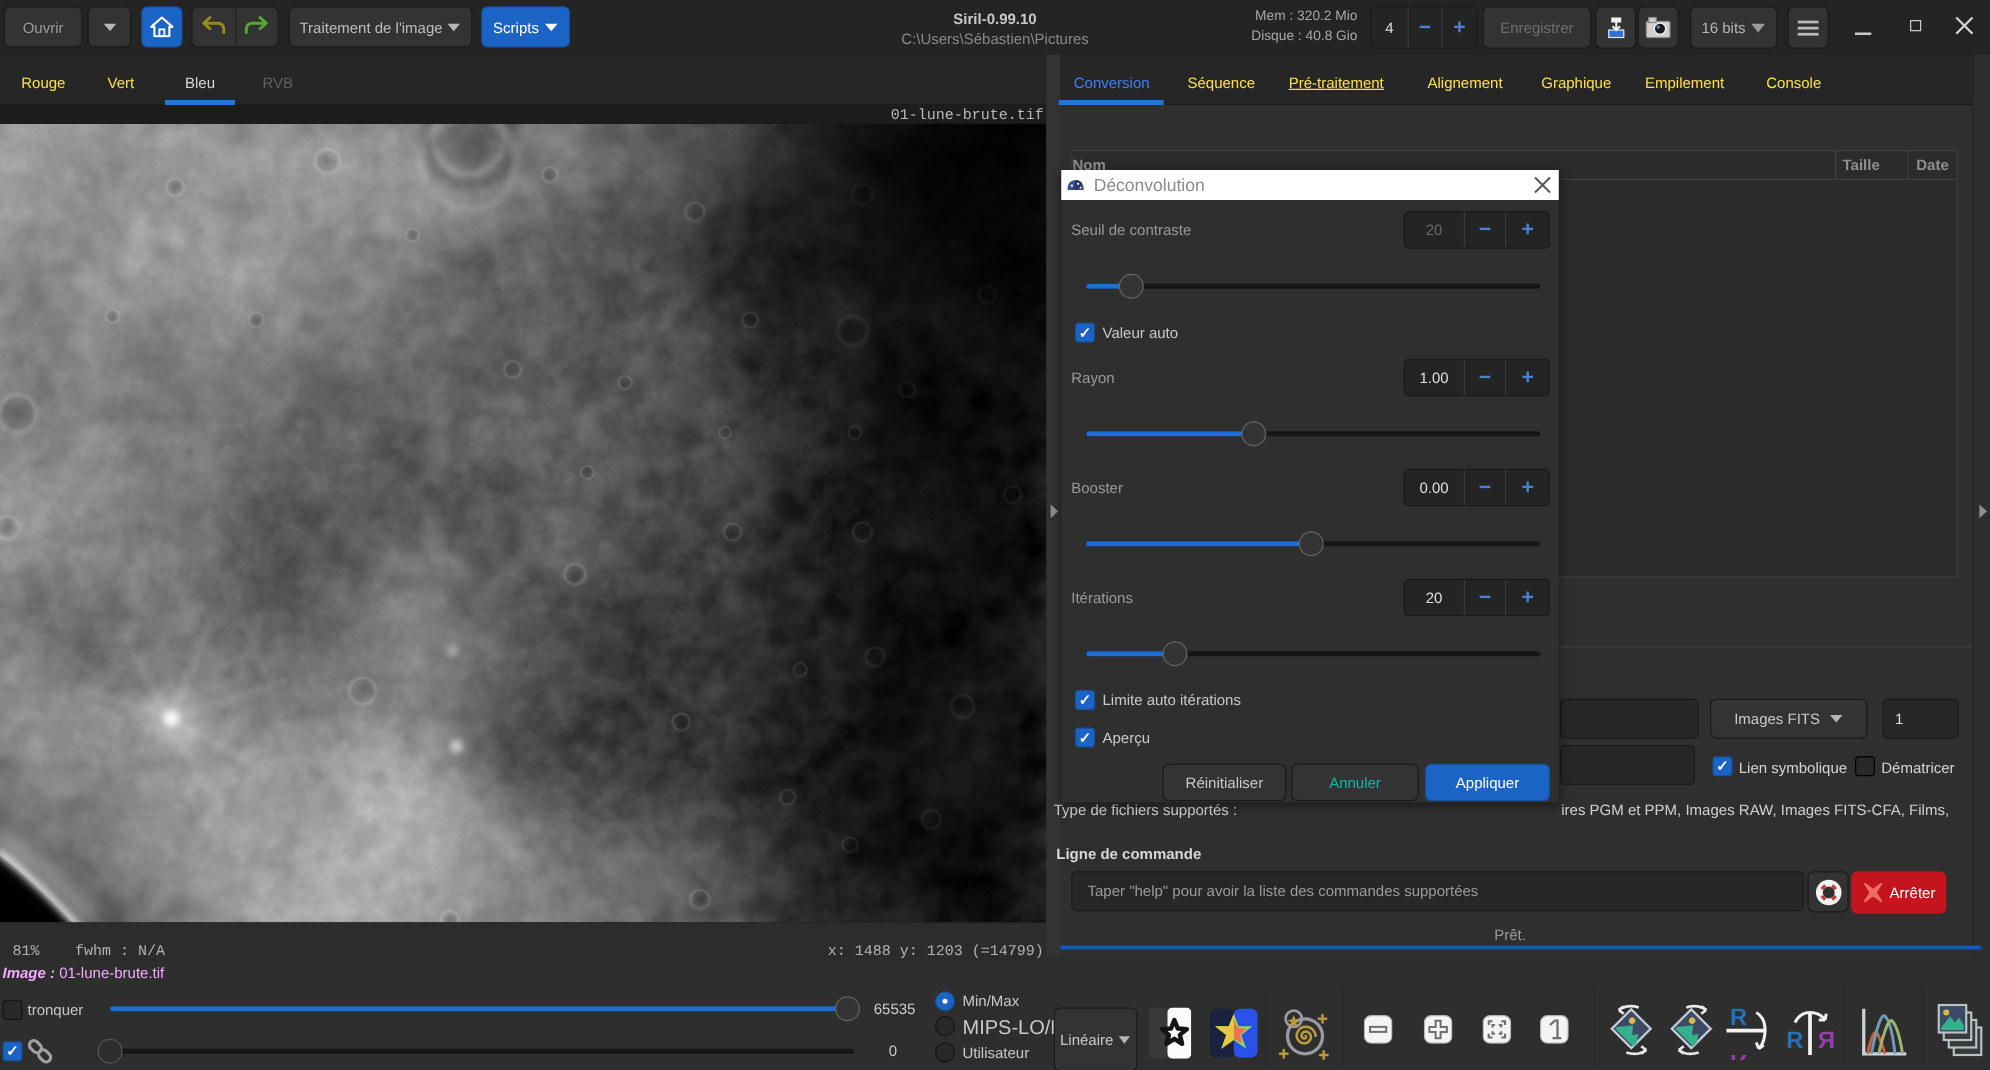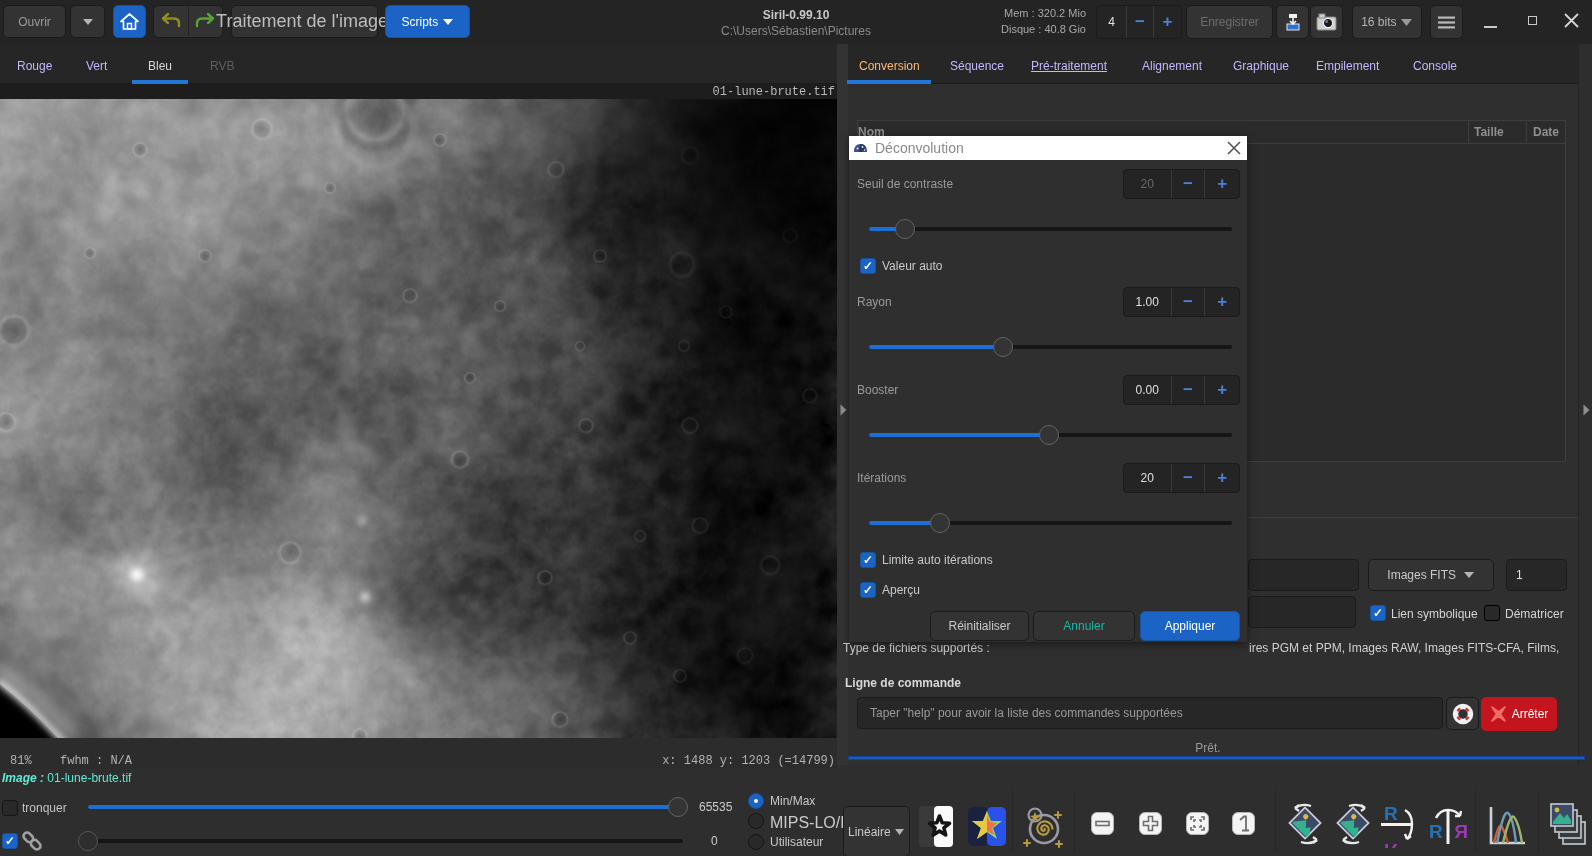--- a/index.html
+++ b/index.html
@@ -3,21 +3,21 @@
 <meta charset="utf-8">
 <style>
   * { margin:0; padding:0; box-sizing:border-box; }
   html,body { width:1592px; height:856px; overflow:hidden; background:#2e2e2e;
     font-family:"Liberation Sans", sans-serif; }
   .abs { position:absolute; }
   #root { position:absolute; left:0; top:0; width:1592px; height:856px; }
   .btn { position:absolute; background:#333333; border:1px solid #1b1b1b; border-radius:5px;
     color:#cfcfcf; font-size:12px; display:flex; align-items:center; justify-content:center; white-space:nowrap; }
   .bluebtn { background:#1b63c5; border-color:#15549c; color:#fff; }
-  .tab { position:absolute; color:#c4b5fd; font-size:12px; }
+  .tab { position:absolute; color:#fde047; font-size:12px; }
   .mono { font-family:"Liberation Mono", monospace; }
   .spin { position:absolute; background:#242424; border:1px solid #1b1b1b; border-radius:4px;
     display:flex; color:#e0e0e0; font-size:12px; }
   .spin .val { display:flex; align-items:center; justify-content:center; border-right:1px solid #3a3a3a; }
   .spin .b { display:flex; align-items:center; justify-content:center; color:#4a82d8;
     font-size:17px; font-weight:bold; }
   .chk { position:absolute; width:16px; height:16px; border-radius:3px; }
   .chk.on { background:#1b63c5; border:1px solid #15549c; color:#fff; font-size:12px; font-weight:bold;
     display:flex; align-items:center; justify-content:center; }
   .chk.off { background:#292929; border:1px solid #151515; }
@@ -55,27 +55,27 @@
   <div class="abs" style="left:160px;top:12px;">
     <svg width="22" height="18" viewBox="0 0 22 18">
       <path d="M8 2 L3 6.5 L8 11 M3 6.5 L14 6.5 Q19 6.5 19 11.5 L19 14" fill="none" stroke="#948d1e" stroke-width="2.4" stroke-linejoin="round" stroke-linecap="round"></path>
     </svg>
   </div>
   <div class="abs" style="left:194px;top:12px;">
     <svg width="22" height="18" viewBox="0 0 22 18">
       <path d="M14 2 L19 6.5 L14 11 M19 6.5 L8 6.5 Q3 6.5 3 11.5 L3 14" fill="none" stroke="#55a630" stroke-width="2.4" stroke-linejoin="round" stroke-linecap="round"></path>
     </svg>
   </div>
-  <div class="btn" style="left:231px;top:5px;width:147px;height:33px;color:#bdbdbd;font-size:18px;justify-content:center;">
+  <div class="btn" style="left:231px;top:5px;width:147px;height:33px;color:#bdbdbd;font-size:12px;justify-content:center;">
     Traitement de l'image&nbsp;
     <svg width="12" height="8">
         <path d="M1 1 L11 1 L6 7 Z" fill="#b5b5b5"></path>
       </svg>
   </div>
-  <div class="btn bluebtn" style="left:385px;top:5px;width:85px;height:33px;">
+  <div class="btn bluebtn" style="left:385px;top:5px;width:71px;height:33px;">
     Scripts&nbsp;<svg width="12" height="8">
         <path d="M1 1 L11 1 L6 7 Z" fill="#fff"></path>
       </svg>
   </div>
 
   <div class="abs" style="left:700px;top:8px;width:192px;text-align:center;color:#c8c8c8;font-size:12px;font-weight:bold;">Siril-0.99.10</div>
   <div class="abs" style="left:700px;top:24px;width:192px;text-align:center;color:#8a8a8a;font-size:12px;">C:\Users\Sébastien\Pictures</div>
 
   <div class="abs" style="right:506px;top:7px;width:90px;text-align:right;color:#a8a8a8;font-size:11px;">Mem : 320.2 Mio</div>
   <div class="abs" style="right:506px;top:23px;width:94px;text-align:right;color:#a8a8a8;font-size:11px;">Disque : 40.8 Gio</div>
@@ -278,21 +278,21 @@
         <path d="M0.5 0.5 L6.5 6 L0.5 11.5 Z" fill="#8f8f8f"></path>
       </svg>
   </div>
 
   <div class="abs mono" style="left:0;top:738px;width:837px;height:31px;background:#2c2c2c;color:#b2b2b2;font-size:12px;"></div>
   <div class="abs mono" style="left:10px;top:754px;color:#b2b2b2;font-size:12px;">81%</div>
   <div class="abs mono" style="left:60px;top:754px;color:#b2b2b2;font-size:12px;">fwhm : N/A</div>
   <div class="abs mono" style="left:0px;top:754px;width:835px;text-align:right;color:#b2b2b2;font-size:12px;">x: 1488 y: 1203 (=14799)</div>
 
   <div class="abs" style="left:0;top:769px;width:1592px;height:87px;background:#2e2e2e;"></div>
-  <div class="abs" style="left:2px;top:771px;color:#5eead4;font-size:12px;"><b><i>Image :</i></b> 01-lune-brute.tif</div>
+  <div class="abs" style="left:2px;top:771px;color:#f0abfc;font-size:12px;"><b><i>Image :</i></b> 01-lune-brute.tif</div>
 
   <div class="chk off" style="left:2px;top:800px;"></div>
   <div class="lbl" style="left:22px;top:801px;color:#c4c4c4;font-size:12px;">tronquer</div>
   <div class="sliderTrack" style="left:88px;top:805px;width:595px;"></div>
   <div class="sliderFill" style="left:88px;top:805px;width:583px;"></div>
   <div class="sliderHandle" style="left:668px;top:797px;"></div>
   <div class="lbl" style="left:699px;top:800px;color:#cccccc;font-size:12px;">65535</div>
 
   <div class="chk on" style="left:2px;top:833px;">✓</div>
   <div class="abs" style="left:21px;top:830px;">
@@ -423,21 +423,21 @@
 <rect x="10" y="15" width="22" height="22"></rect>
 <rect x="6" y="9" width="22" height="22"></rect>
 <rect x="2" y="3" width="22" height="22" fill="#3d4a66"></rect>
 </g>
 <path d="M4 21 L11 12 L15 17 L18 13 L22 19 L22 23 L4 23 Z" fill="#35b08f"></path>
 <circle cx="8" cy="9" r="2.4" fill="#d8b84a"></circle>
 </svg></div>
 
   <div class="abs" style="left:848px;top:44px;width:730px;height:721px;background:#2f2f2f;"></div>
   <div class="abs" style="left:848px;top:44px;width:730px;height:40px;background:#262626;border-bottom:1px solid #1c1c1c;"></div>
-  <div class="tab" style="left:859px;top:59px;color:#fdba74;">Conversion</div>
+  <div class="tab" style="left:859px;top:59px;color:#3b82f6;">Conversion</div>
   <div class="tab" style="left:950px;top:59px;">Séquence</div>
   <div class="tab" style="left:1031px;top:59px;text-decoration:underline;">Pré-traitement</div>
   <div class="tab" style="left:1142px;top:59px;">Alignement</div>
   <div class="tab" style="left:1233px;top:59px;">Graphique</div>
   <div class="tab" style="left:1316px;top:59px;">Empilement</div>
   <div class="tab" style="left:1413px;top:59px;">Console</div>
   <div class="abs" style="left:847px;top:80px;width:84px;height:4px;background:#2176d6;"></div>
 
 
   <div class="abs" style="left:857px;top:120px;width:709px;height:342px;background:#2b2b2b;border:1px solid #3e3e3e;"></div>

